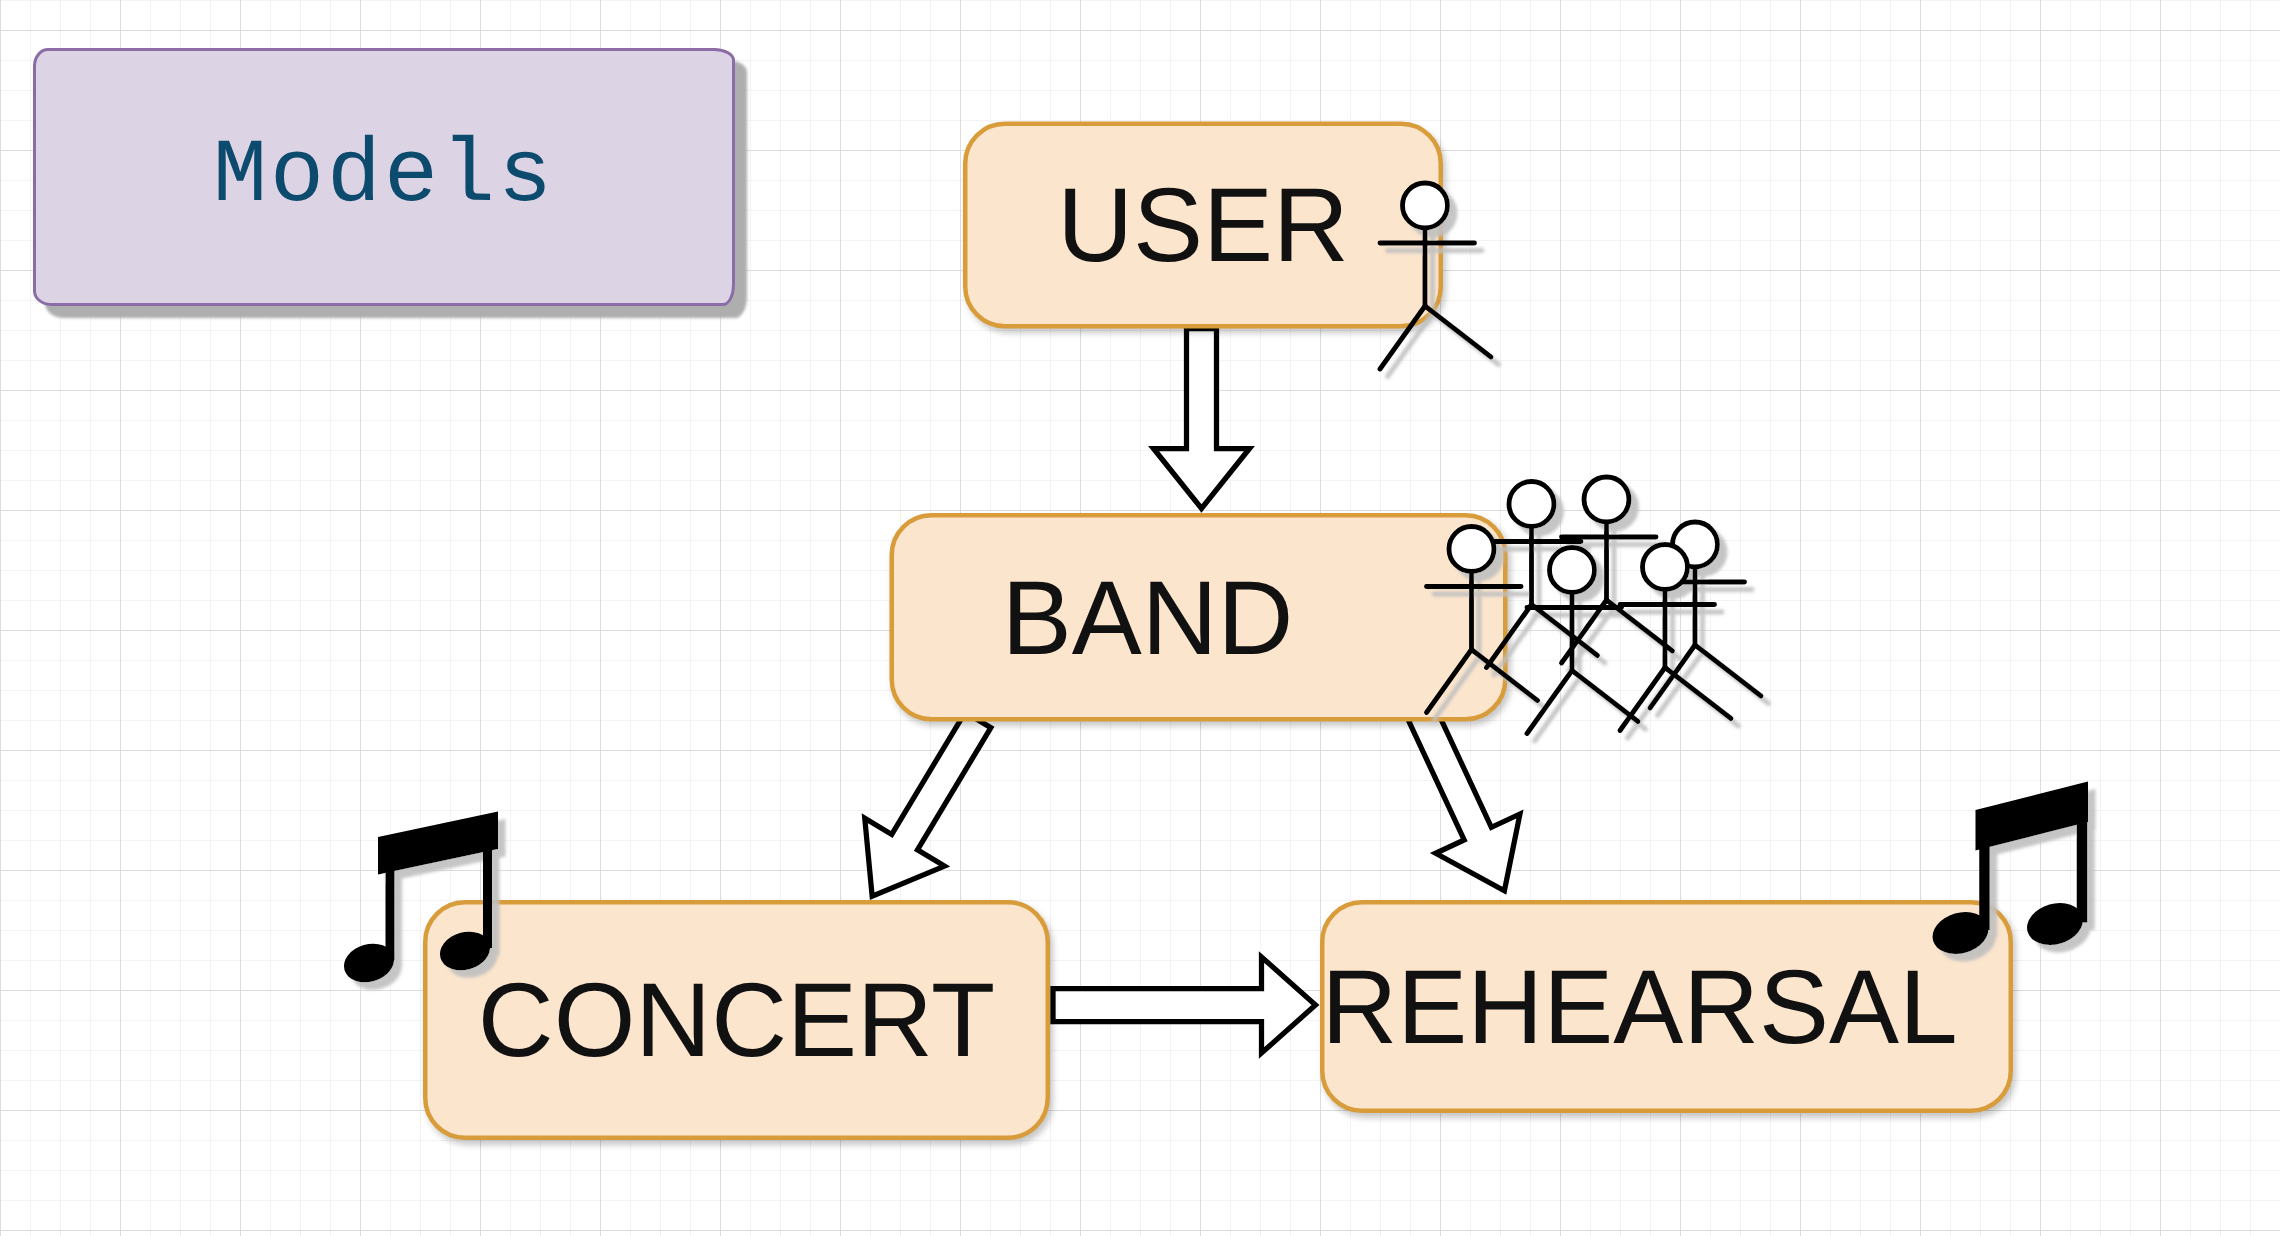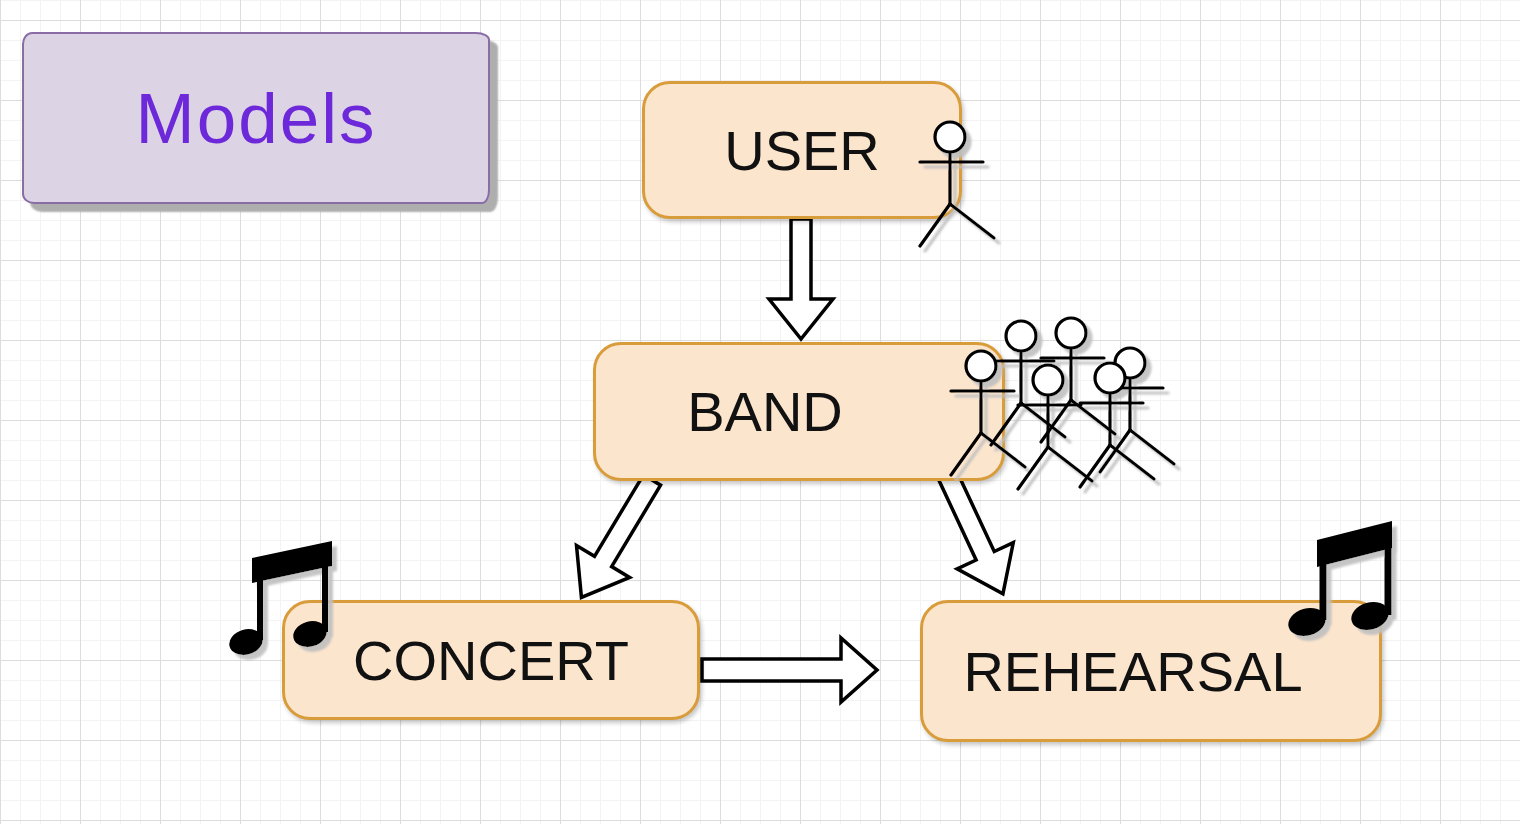--- a/index.html
+++ b/index.html
@@ -25,37 +25,37 @@
   .layer{position:absolute; left:0; top:0; width:1520px; height:824px;}
   #arrow-layer{z-index:1;}
   #decor-layer{z-index:3;}
   .node{
     position:absolute; z-index:2; box-sizing:border-box;
     background:var(--node-fill);
     border:3px solid var(--node-border);
     border-radius:28px;
     box-shadow:2px 3px 4px rgba(0,0,0,.22);
     display:flex; align-items:center; justify-content:center;
-    font-size:56px; color:var(--text); white-space:nowrap;
+    font-size:70px; color:var(--text); white-space:nowrap;
   }
   .legend{
     position:absolute; z-index:2; box-sizing:border-box;
     left:22px; top:32px; width:468px; height:172px;
     background:var(--legend-fill);
     border:2.5px solid var(--legend-border);
     border-radius:10px 14px 8px 12px / 12px 8px 14px 10px;
     box-shadow:8px 8px 2px #aeaeae;
     display:flex; align-items:center; justify-content:center;
-    font-family:Liberation Sans, sans-serif;
-    font-size:71px; letter-spacing:2px; color:#6d28d9;
+    font-family:Liberation Mono, monospace;
+    font-size:60px; letter-spacing:2px; color:#0c4a6e;
   }
   #node-user      {left:642px; top:81px;  width:320px; height:138px;}
   #node-band      {left:593px; top:342px; width:412px; height:139px; padding-right:68px;}
-  #node-concert   {left:282px; top:600px; width:418px; height:120px;}
-  #node-rehearsal {left:880px; top:600px; width:462px; height:142px; padding-right:36px;margin-left:40px;}
+  #node-concert   {left:282px; top:600px; width:418px; height:160px;}
+  #node-rehearsal {left:880px; top:600px; width:462px; height:142px; padding-right:36px;}
   .arrow{fill:var(--arrow-fill); stroke:var(--arrow-stroke); stroke-width:3.5; stroke-linejoin:miter;}
   .person{color:var(--figure-color);}
   .note line{stroke:var(--note-color);}
   .note polygon,.note ellipse{fill:var(--note-color);}
 </style>
 </head>
 <body>
 
 <div id="canvas">
 

